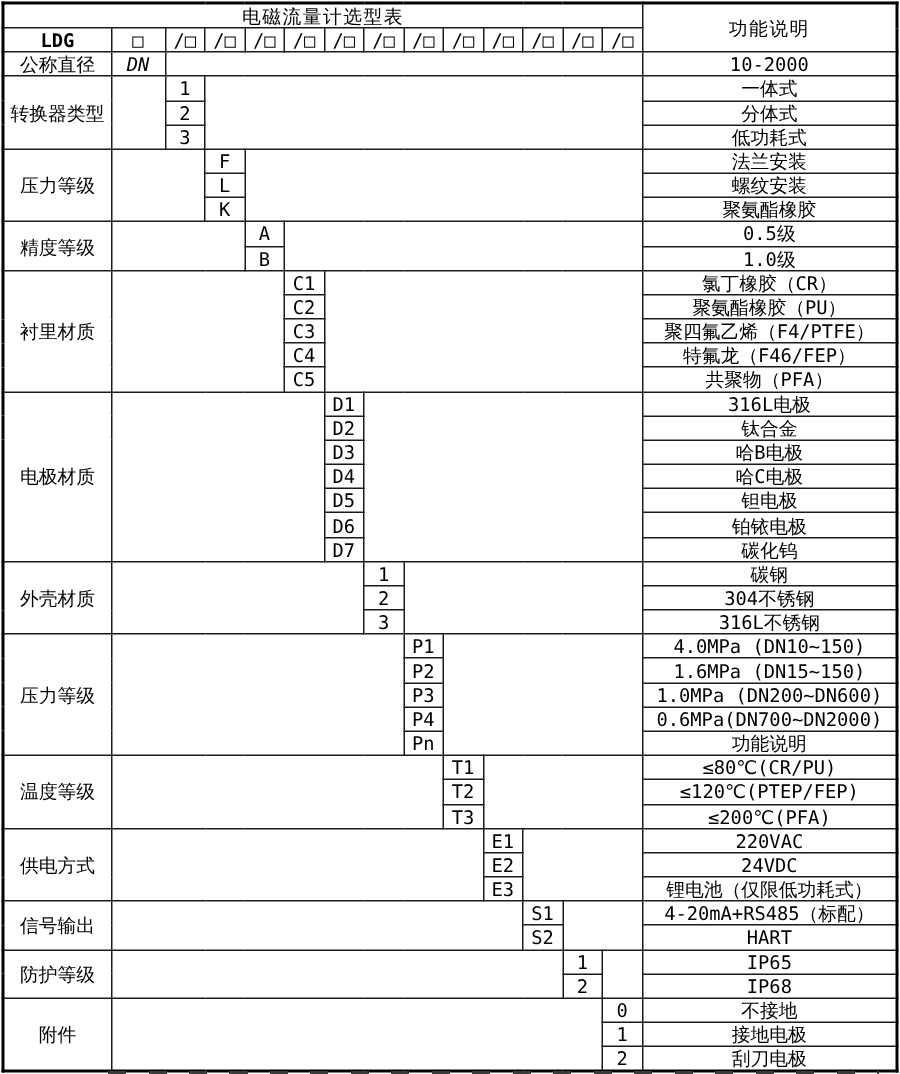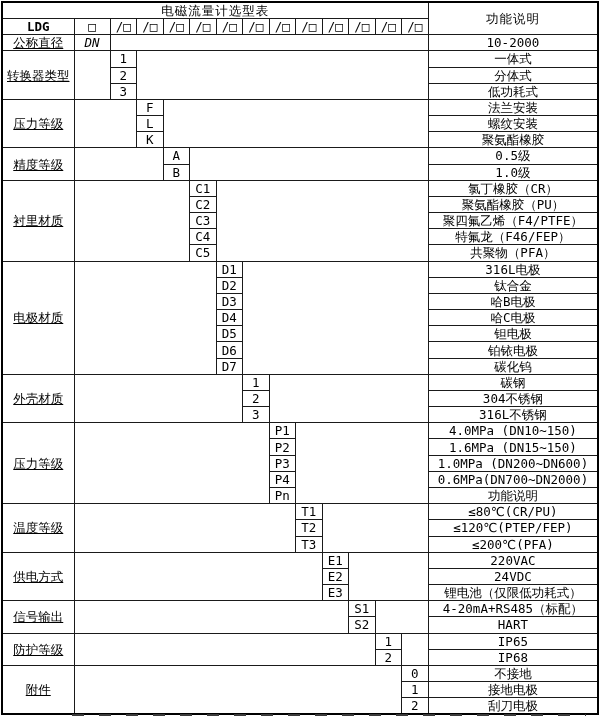--- a/index.html
+++ b/index.html
@@ -43,21 +43,20 @@
     font-size:14px;
     letter-spacing:1px;
   }
   td.model-cell{
     text-align:left;
     padding-left:8px;
     font-weight:bold;
   }
   td.cat-cell{
     font-size:13px;
-    text-decoration:underline;
   }
   td.code-cell{
     font-size:12.5px;
   }
   td.code-left{
     text-align:left;
     padding-left:2px;
     font-style:italic;
   }
   td.desc-left{

